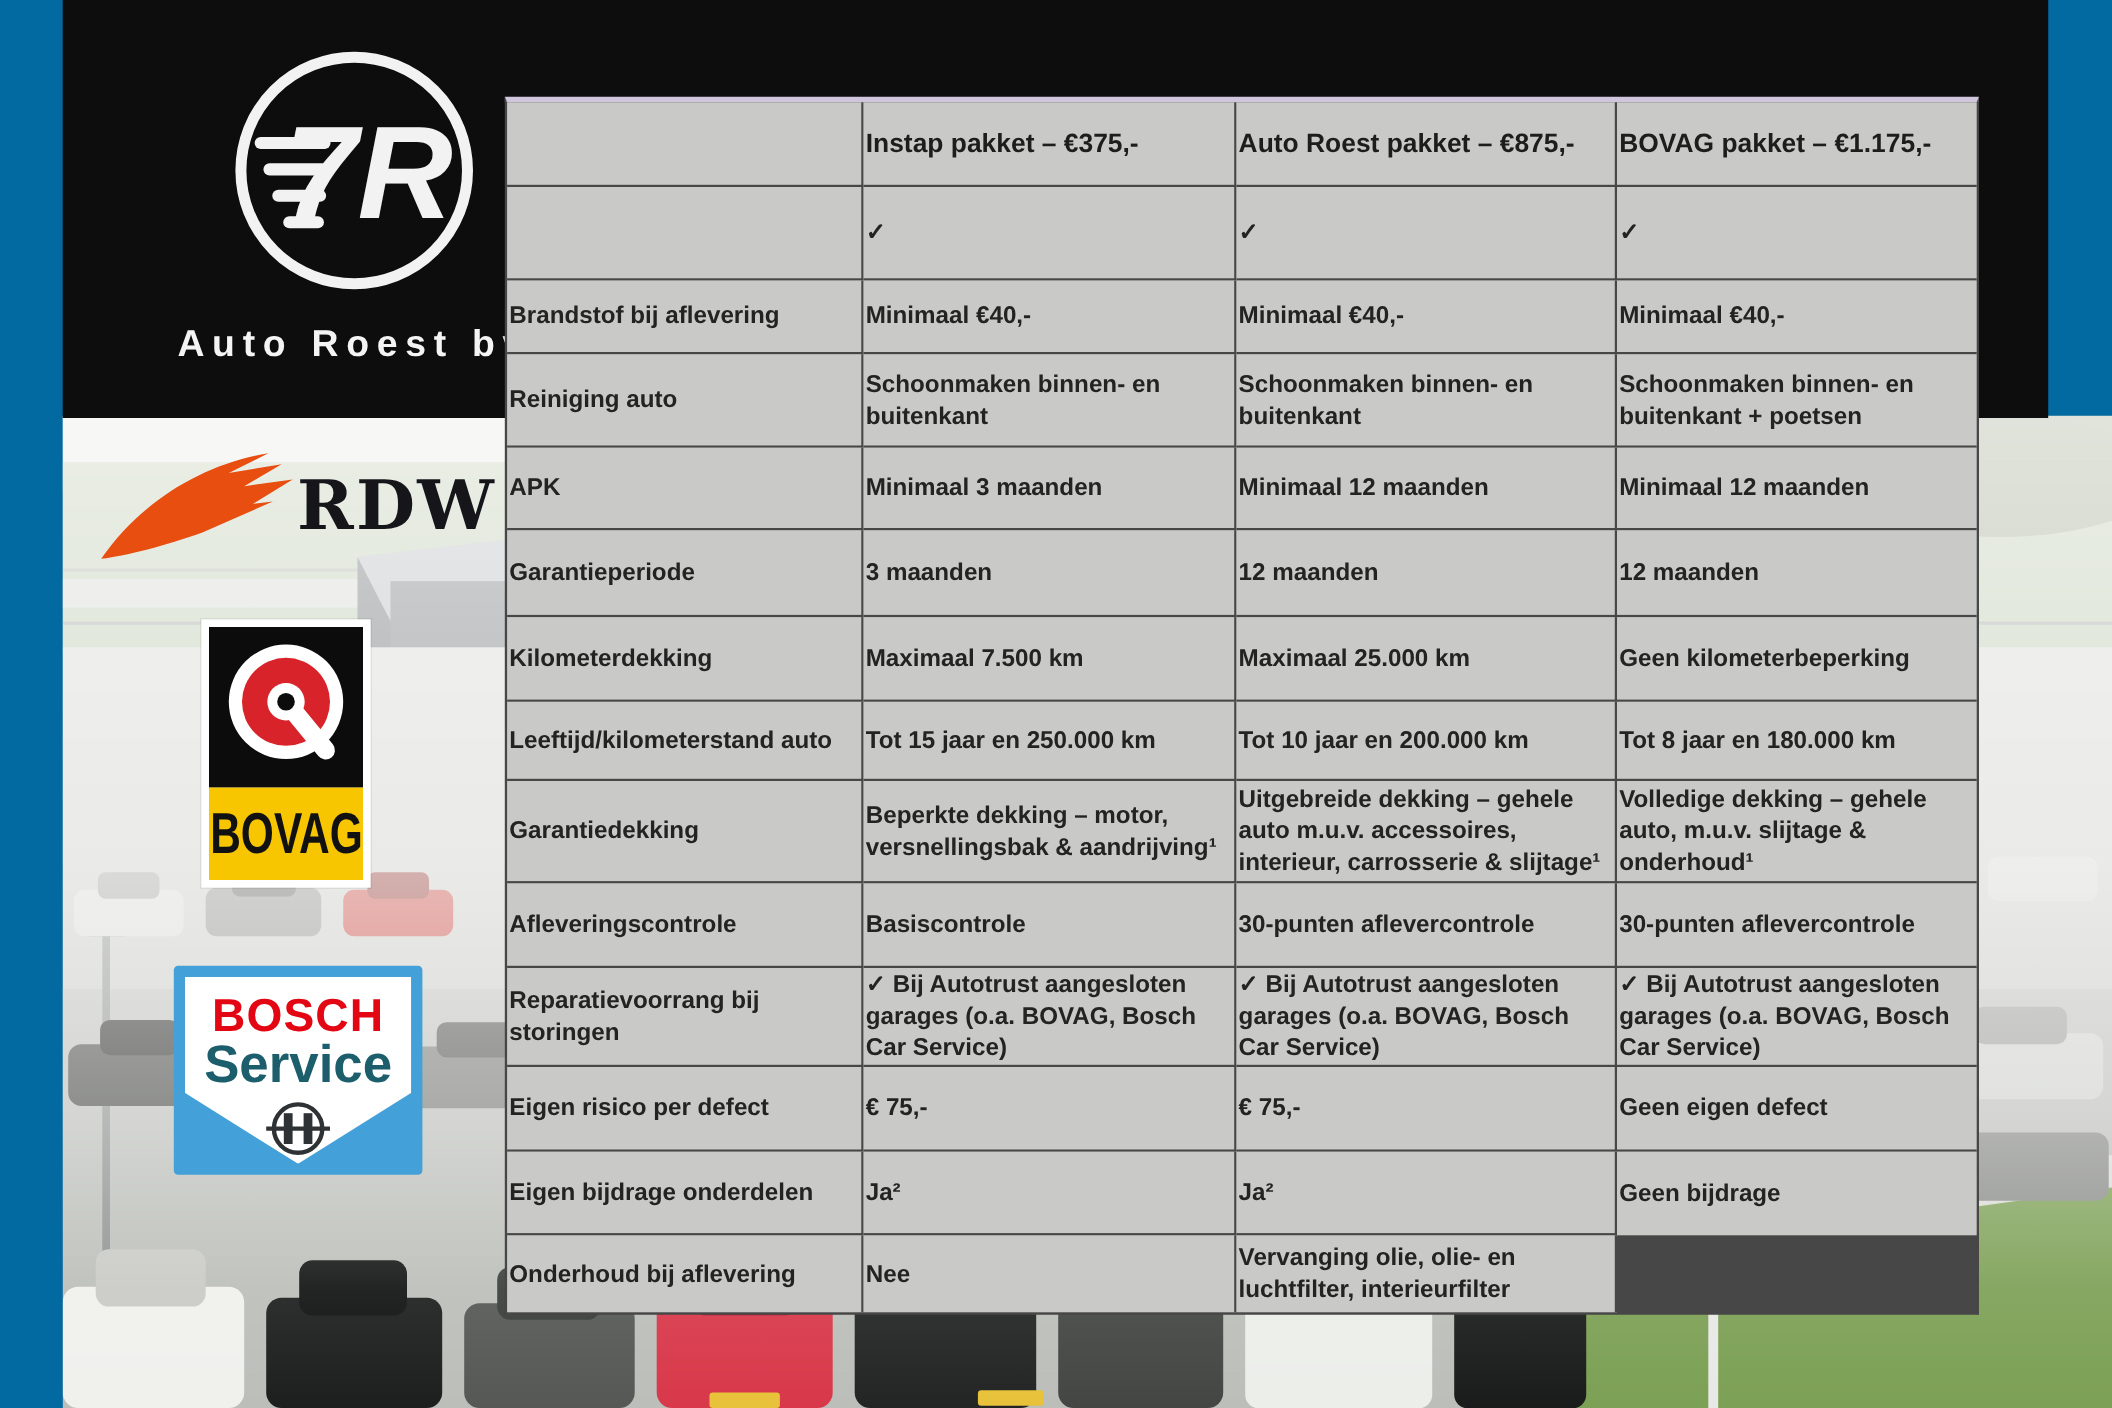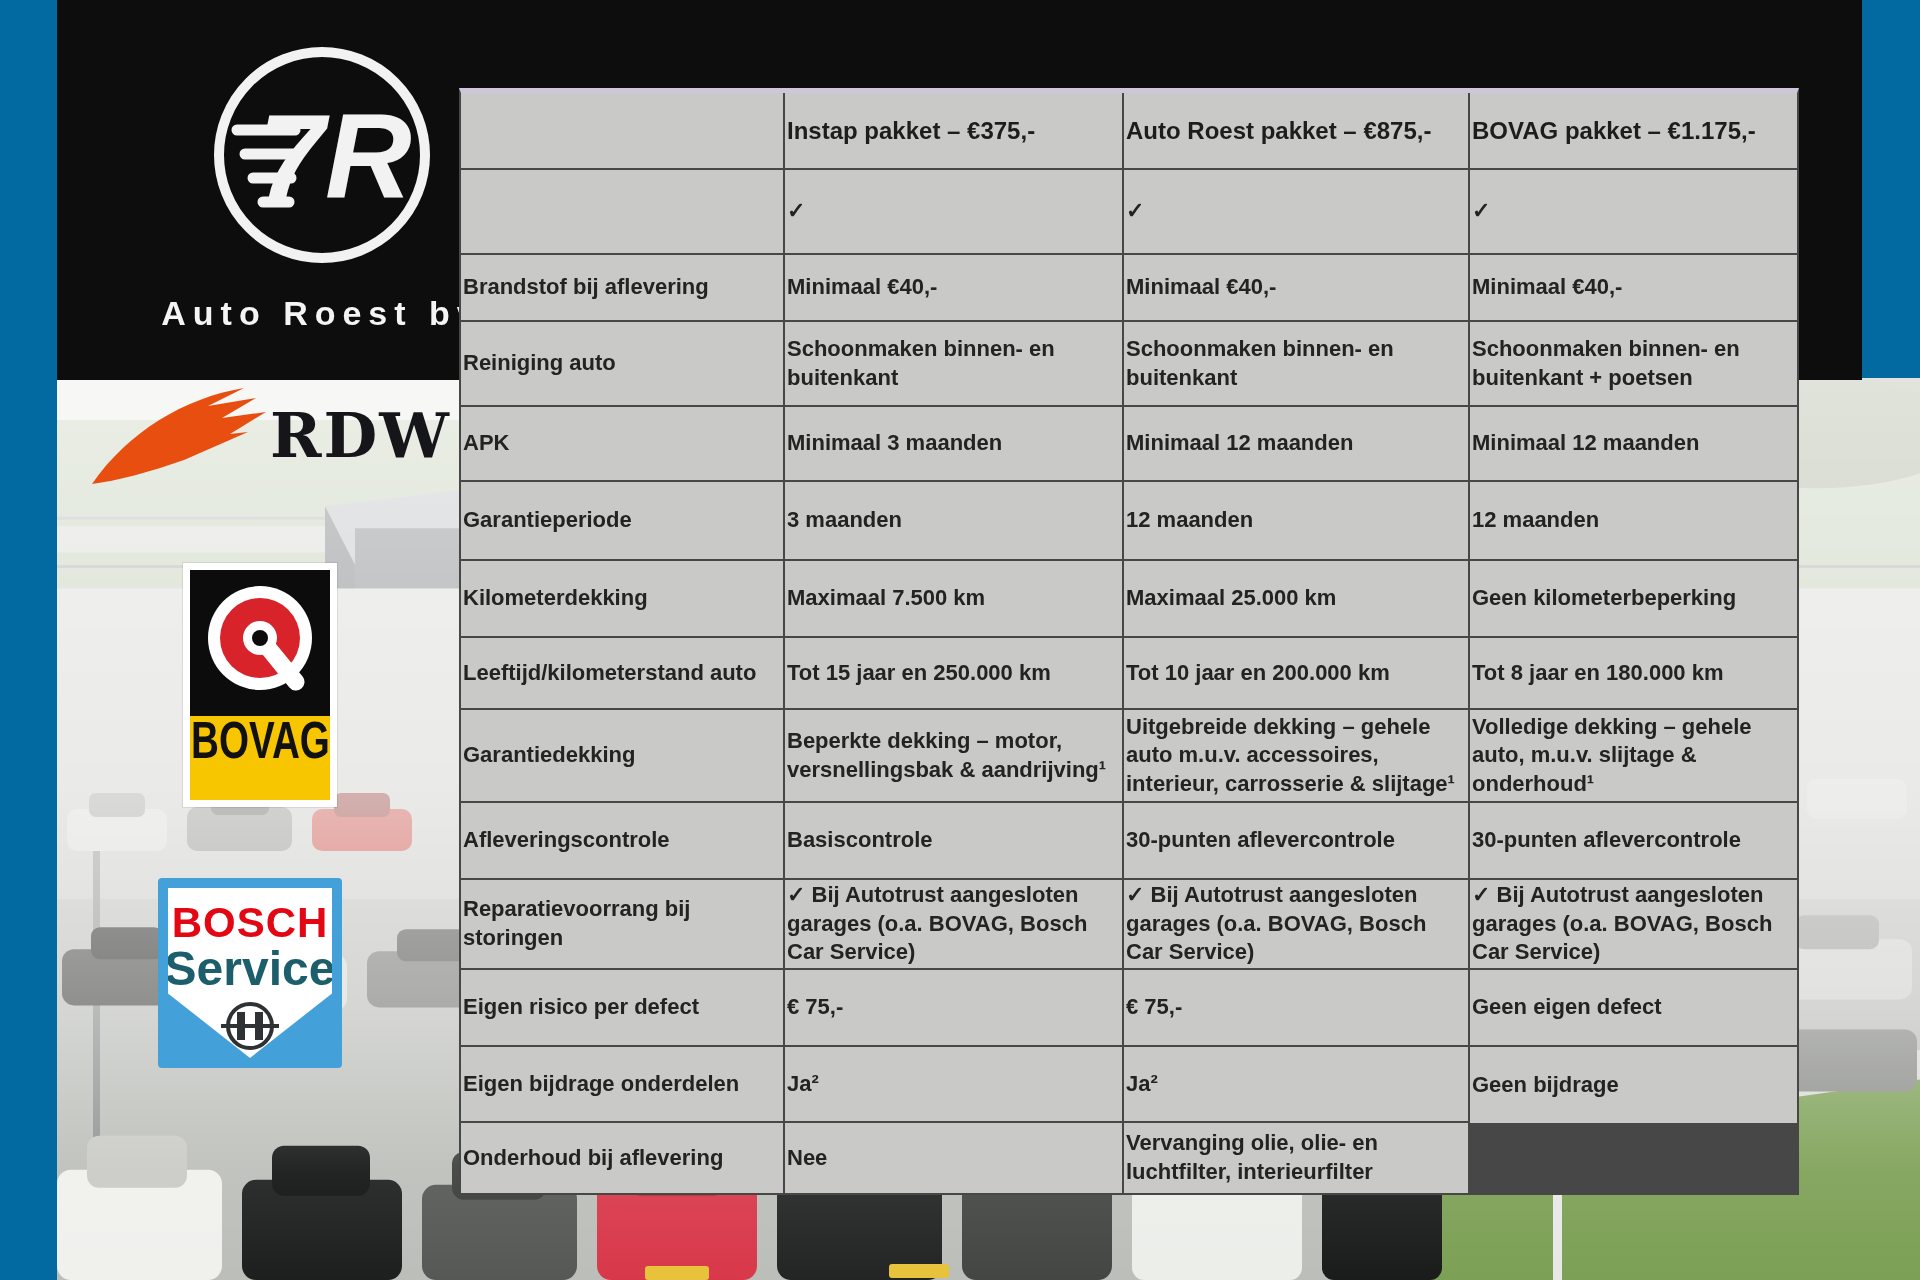--- a/index.html
+++ b/index.html
@@ -13,34 +13,34 @@
         background:linear-gradient(180deg,rgba(255,255,255,.78) 0%,rgba(255,255,255,.62) 45%,
                    rgba(255,255,255,.38) 70%,rgba(255,255,255,.08) 88%,rgba(255,255,255,0) 100%);}
 
   
   .band{position:absolute;left:57px;top:0;width:1805px;height:380px;background:var(--band-black);z-index:20;}
   .ar-logo{position:absolute;left:75px;top:30px;width:380px;height:340px;color:#f2f2f2;}
   .ar-logo svg{display:block;margin:0 auto;}
   .ar-name{margin-top:14px;text-align:center;font-size:34px;font-weight:bold;letter-spacing:7px;color:#f4f4f4;}
 
   
-  .rdw{position:absolute;left:88px;top:380px;z-index:30;display:flex;align-items:center;text-align:right;}
+  .rdw{position:absolute;left:88px;top:404px;z-index:30;display:flex;align-items:center;text-align:right;}
   .rdw svg{display:block;}
   .rdw-text{font-family:"DejaVu Serif",serif;font-weight:bold;font-size:62px;color:#15151a;
             margin-left:-18px;letter-spacing:2px;}
 
   
   .bovag{position:absolute;left:183px;top:563px;width:154px;height:244px;z-index:30;
          background:#ffffff;padding:7px;box-sizing:border-box;box-shadow:0 0 0 1px rgba(0,0,0,.08);}
   .bovag-top{height:146px;background:#0c0c0c;display:flex;align-items:center;justify-content:center;}
-  .bovag-bottom{height:84px;background:var(--bovag-yellow);display:flex;align-items:flex-start;justify-content:center;}
+  .bovag-bottom{height:84px;background:var(--bovag-yellow);display:flex;align-items:center;justify-content:center;}
   .bovag-word{font-size:42px;font-weight:bold;color:#111;transform:scaleY(1.25) scaleX(.92);letter-spacing:0px;}
 
   
-  .bosch{position:absolute;left:158px;top:878px;width:184px;height:190px;z-index:30;
+  .bosch{position:absolute;left:158px;top:878px;width:226px;height:190px;z-index:30;
          background:var(--bosch-blue);border-radius:4px;}
   .bosch-shield{position:absolute;left:10px;top:10px;right:10px;bottom:10px;background:#ffffff;
                 clip-path:polygon(0 0,100% 0,100% 62%,50% 100%,0 62%);
                 display:flex;flex-direction:column;align-items:center;padding-top:14px;box-sizing:border-box;}
   .bosch-word{font-size:42px;font-weight:bold;color:var(--bosch-red);letter-spacing:1px;line-height:1;}
   .bosch-service{font-size:48px;font-weight:bold;color:var(--bosch-teal);line-height:1.05;}
   .bosch-shield svg{margin-top:4px;}
 
   
   .pkg-table{position:absolute;left:459px;top:88px;z-index:40;

